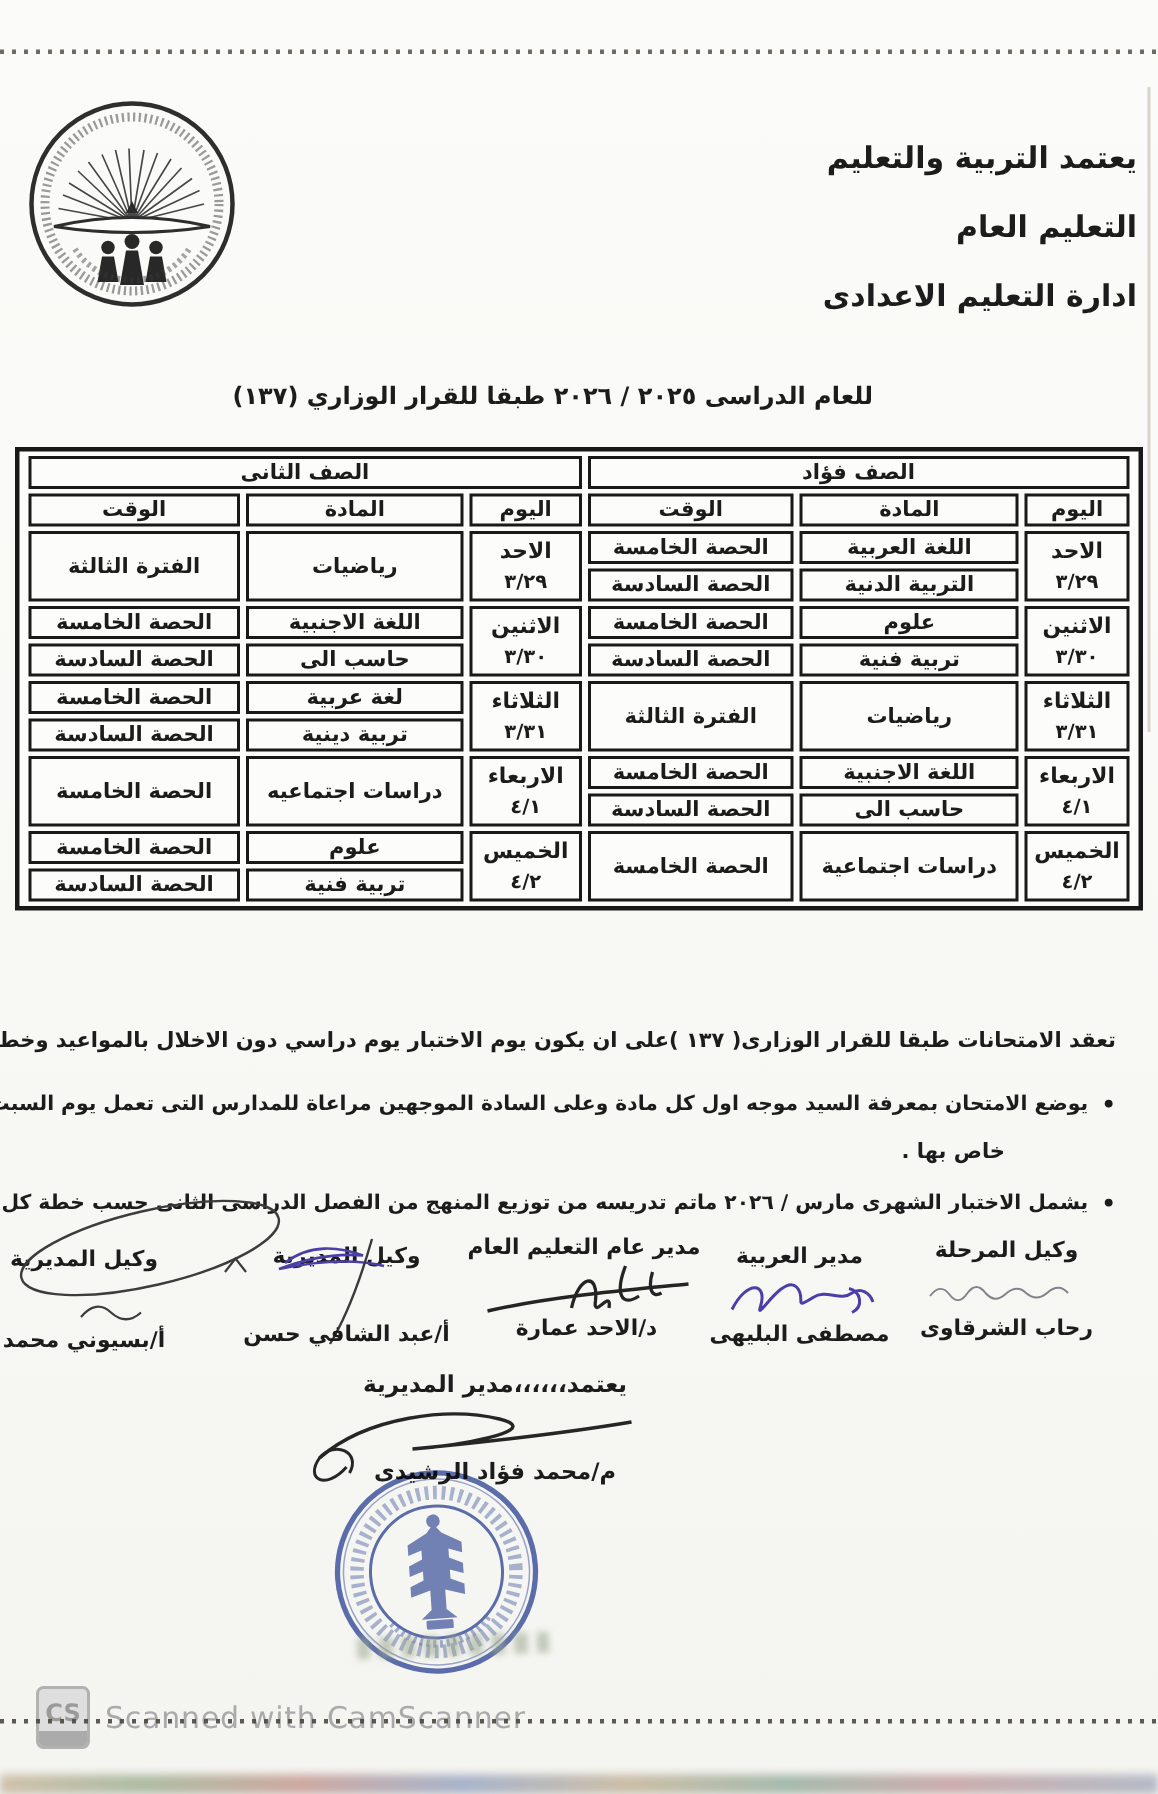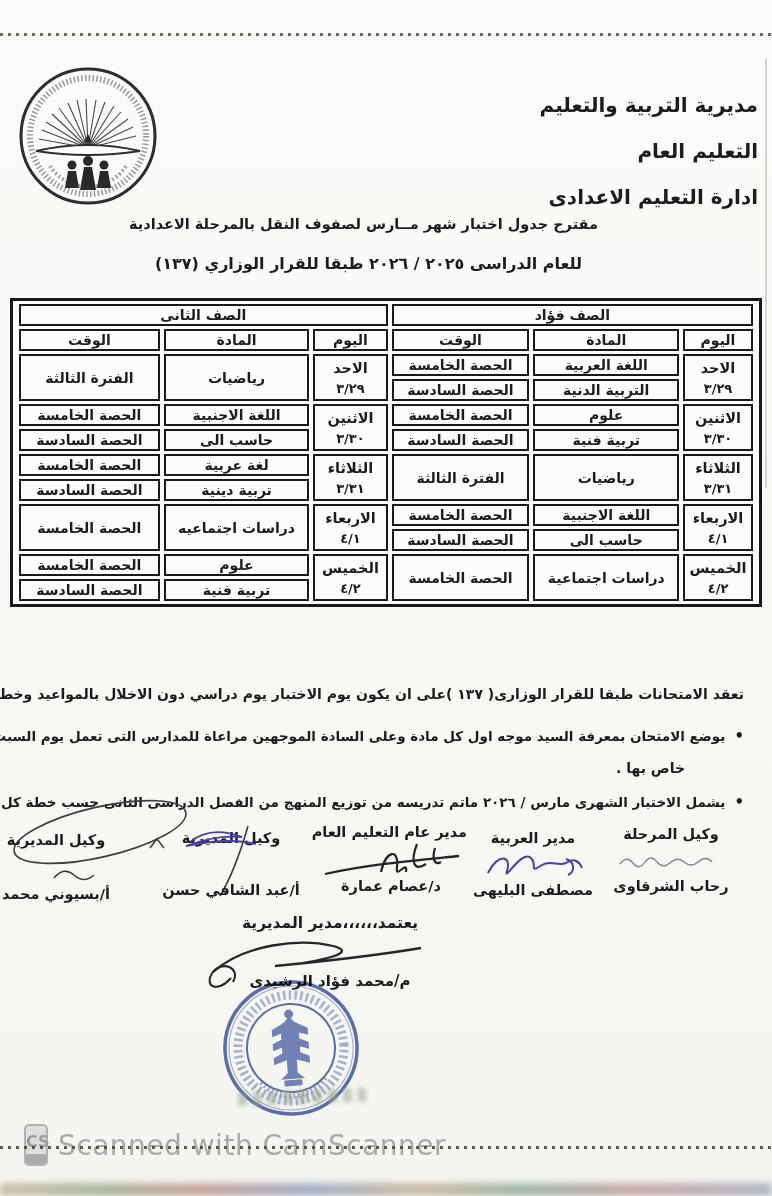--- a/index.html
+++ b/index.html
@@ -37,46 +37,46 @@
   td.day .dn { display:block; font-size:14.5px; }
   td.day .dd { display:block; font-size:13px; margin-top:5px; }
   td.vtop { vertical-align:top; padding-top:3px; }
 
   .note-intro { position:absolute; top:686px; right:28px; left:40px; direction:rtl;
     text-align:right; font-size:14px; font-weight:700; white-space:nowrap; }
   .bullet { position:absolute; right:28px; left:10px; direction:rtl; display:flex;
     gap:9px; align-items:flex-start; font-size:13.5px; font-weight:700; white-space:nowrap; }
   .bullet .dot { font-size:15px; line-height:17px; }
   .bullet.b1 { top:728px; }
-  .bullet-cont { position:absolute; top:760px; right:87px; direction:rtl;
+  .bullet-cont { position:absolute; top:760px; right:102px; direction:rtl;
     font-size:14px; font-weight:700; }
   .bullet.b2 { top:794px; }
 
   .sig-col { position:absolute; text-align:center; direction:rtl; font-weight:700; }
   .sig-title { font-size:14.5px; white-space:nowrap; }
   .sig-name { font-size:14.5px; white-space:nowrap; position:absolute; left:0; right:0; }
   .sig-svg { position:absolute; pointer-events:none; }
 
   .approval { position:absolute; left:225px; top:914px; width:210px; text-align:center;
     direction:rtl; font-weight:700; }
   .approval .ap-label { font-size:15.5px; white-space:nowrap; }
   .approval .ap-name { font-size:15px; white-space:nowrap; position:absolute; top:58px; left:0; right:0; }
 
   .stamp { position:absolute; left:215px; top:976px; opacity:.82; mix-blend-mode:multiply; }
   .faint-txt { position:absolute; left:238px; top:1090px; width:128px; height:14px;
     background-image:repeating-linear-gradient(90deg,#9aa88f 0 9px,transparent 9px 15px);
     filter:blur(2px); opacity:.55; transform:rotate(-2deg); }
 
   .wm { position:absolute; left:24px; top:1124px; display:flex; align-items:center; gap:10px; z-index:5; }
-  .cs-box { width:24px; height:42px; border-radius:5px; background:#dedede; border:2px solid #b2b2b2;
-    position:relative; display:flex; align-items:center; }
+  .cs-box { width:36px; height:42px; border-radius:5px; background:#dedede; border:2px solid #b2b2b2;
+    position:relative; display:flex; align-items:center; justify-content:center; }
   .cs-box .cs-txt { font-size:16px; font-weight:700; color:#9a9a9a; margin-top:-7px; }
   .cs-box::after { content:""; position:absolute; left:0; right:0; bottom:0; height:10px;
     background:#ababab; border-radius:0 0 3px 3px; }
-  .wm-text { font-size:28px; color:#aaaaaa; letter-spacing:.5px; }
+  .wm-text { font-size:20px; color:#aaaaaa; letter-spacing:.5px; }
 
   .bottom-strip { position:absolute; left:0; right:0; bottom:0; height:13px;
     background:linear-gradient(90deg,#c9b8a0,#a2b396 12%,#c69a92 26%,#9aa8c4 40%,#c4b49a 54%,#98b0a0 68%,#c4a0a0 82%,#a8b0c0 100%);
     filter:blur(3px); opacity:.85; }
 </style>
 </head>
 <body>
 
 <div class="page">
 
@@ -96,26 +96,25 @@
         <path d="M49,128 L52,111 L60,111 L63,128 Z"></path>
       <circle cx="72" cy="101" r="5"></circle>
         <path d="M64,130 L68,107 L76,107 L80,130 Z"></path>
       <circle cx="88" cy="105" r="4.5"></circle>
         <path d="M81,128 L84,111 L92,111 L95,128 Z"></path>
     </g>
     <path d="M34,106 A 45 45 0 0 0 110,106" fill="none" stroke="#3a3a3a" stroke-width="4" stroke-dasharray="2,2.4" opacity="0.45"></path>
   </svg>
 
   <div class="org">
-    <div>مديرية التربية والتعليم</div>
+    <div>يعتمد التربية والتعليم</div>
     <div>التعليم العام</div>
     <div>ادارة التعليم الاعدادى</div>
   </div>
 
-  <div class="title1">مقترح جدول اختبار شهر مــارس  لصفوف النقل بالمرحلة الاعدادية</div>
   <div class="title2">للعام الدراسى ٢٠٢٥ / ٢٠٢٦  طبقا للقرار الوزاري (١٣٧)</div>
 
   <div class="tbl-wrap">
     <table class="sched" dir="rtl">
       <colgroup>
         <col style="width:9.8%">
           <col style="width:20.4%">
           <col style="width:19.3%">
         <col style="width:10.4%">
           <col style="width:20.4%">
@@ -262,21 +261,21 @@
     </svg>
     <div class="sig-name" style="top:52px">مصطفى البليهى</div>
   </div>
 
   <div class="sig-col" style="left:315px;top:824px;width:152px;height:74px">
     <div class="sig-title">مدير عام التعليم العام</div>
     <svg class="sig-svg" style="left:4px;top:14px" width="145" height="40">
       <path d="M6,36 C50,26 100,22 140,18" fill="none" stroke="#242424" stroke-width="2.3"></path>
       <path d="M62,34 c5,-22 18,-24 16,-5 c-2,14 11,-9 9,5 M98,6 c-7,18 -3,28 9,20 M116,10 c-3,10 -1,18 6,14" fill="none" stroke="#242424" stroke-width="2.2"></path>
     </svg>
-    <div class="sig-name" style="top:54px">د/عصام عمارة</div>
+    <div class="sig-name" style="top:54px">د/الاحد عمارة</div>
   </div>
 
   <div class="sig-col" style="left:150px;top:830px;width:162px;height:72px">
     <div class="sig-title">وكيل المديرية</div>
     <svg class="sig-svg" style="left:24px;top:-18px" width="120" height="88">
       <path d="M16,30 c16,-13 36,-11 52,-5 c-20,-2 -40,3 -56,9 c24,-5 50,-7 70,-2" fill="none" stroke="#4a3fa8" stroke-width="1.8"></path>
       <path d="M74,14 C66,42 58,64 46,84" fill="none" stroke="#3a3a3a" stroke-width="1.6"></path>
     </svg>
     <div class="sig-name" style="top:52px">أ/عبد الشافي حسن</div>
   </div>

